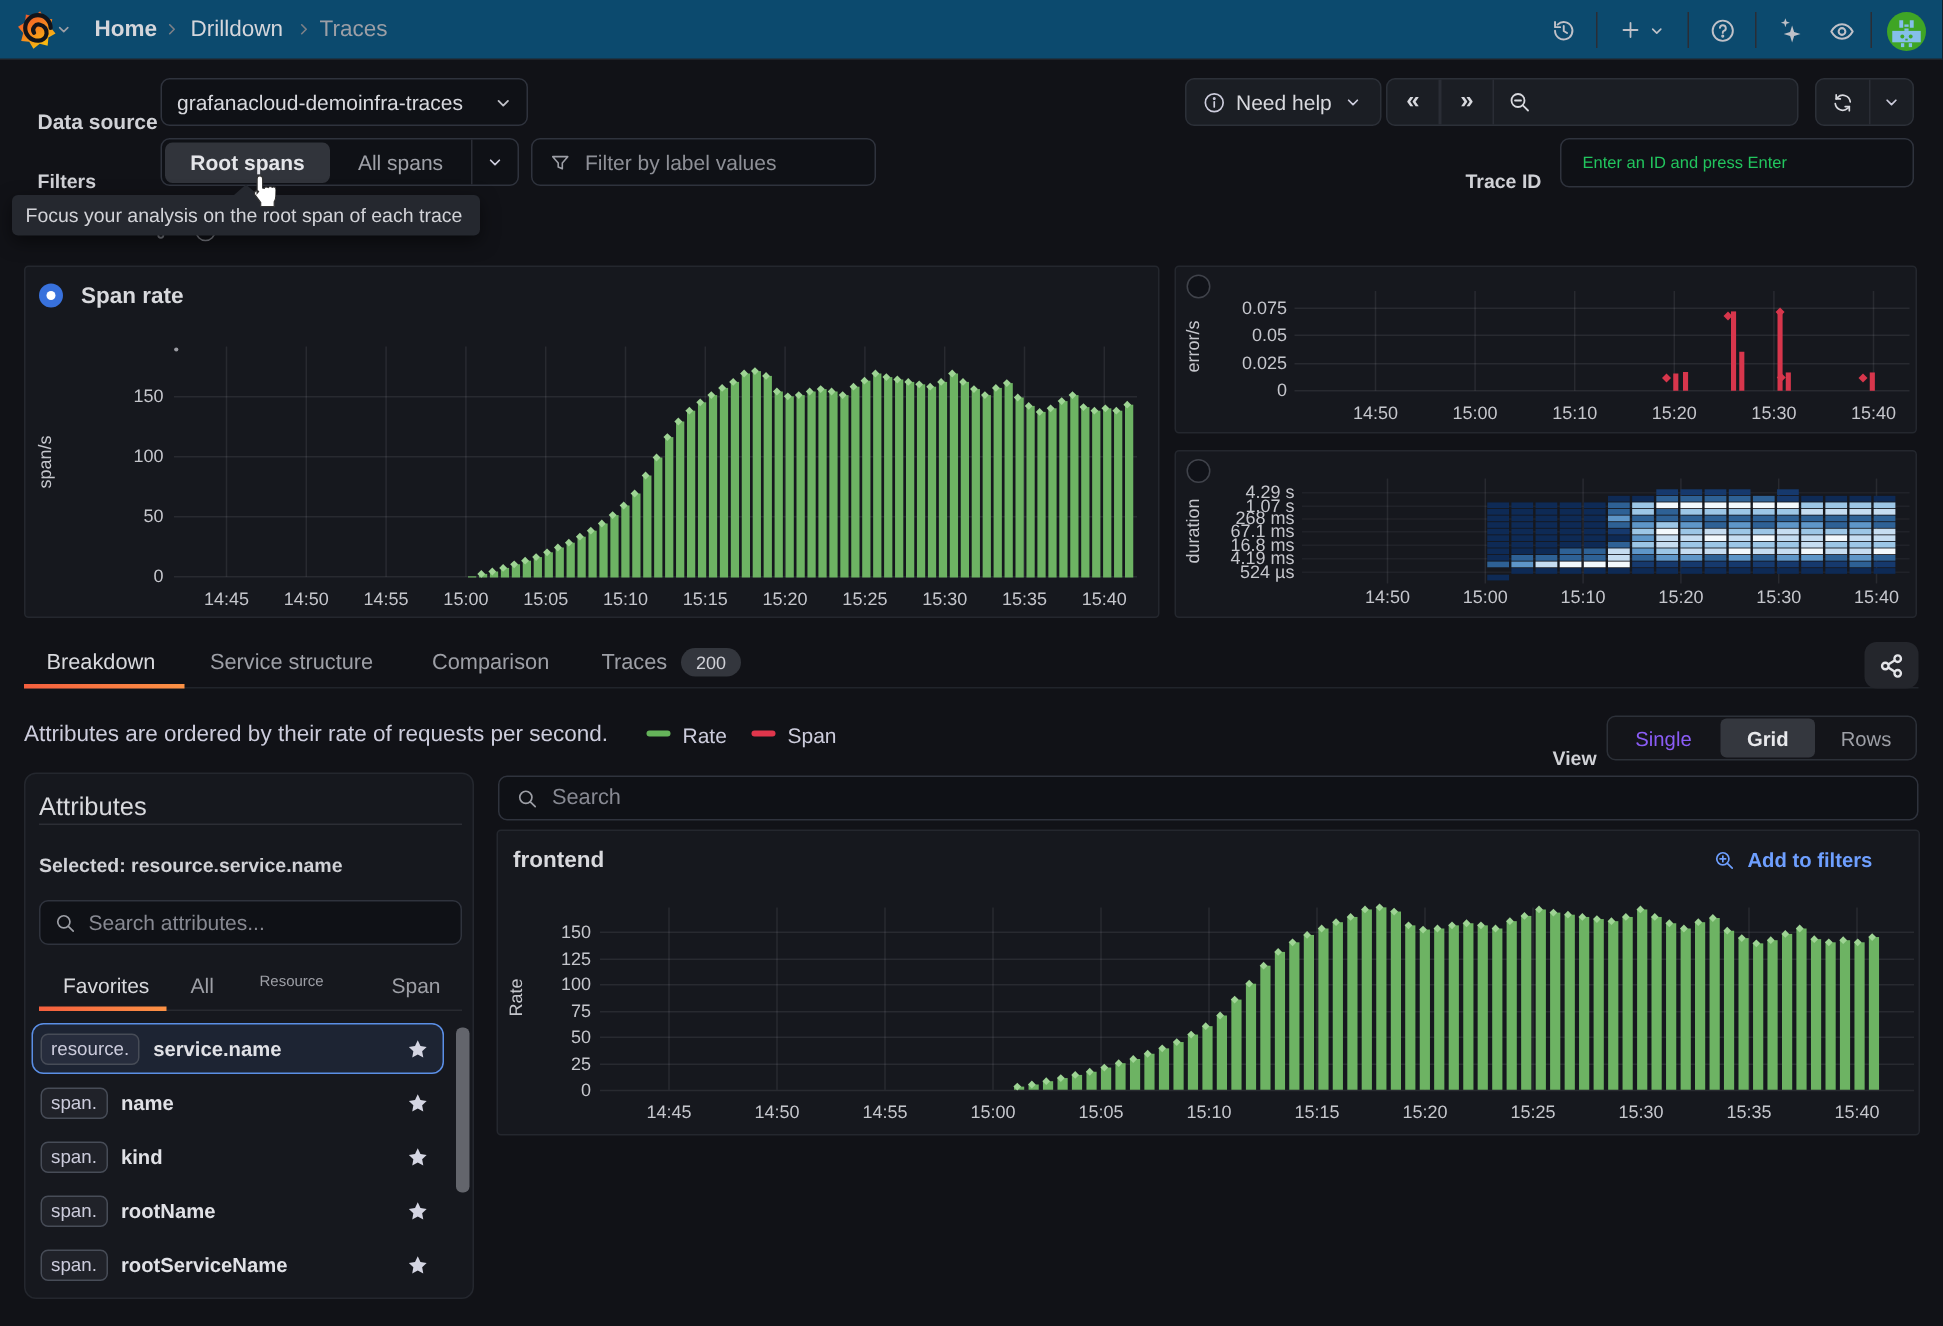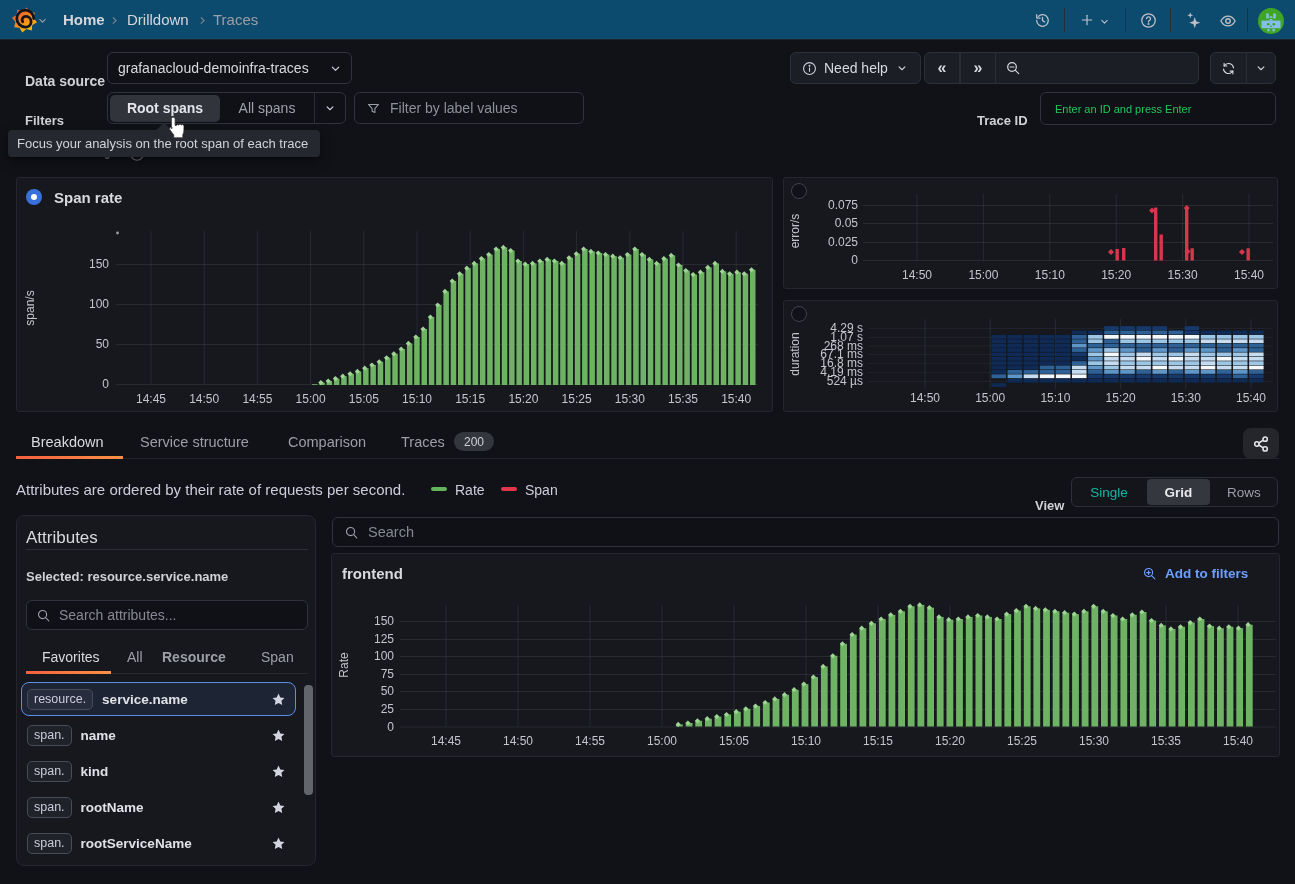--- a/index.html
+++ b/index.html
@@ -635,42 +635,42 @@
       <line x1="9.1" y1="13.3" x2="15" y2="17.1"></line>
     </svg>
   </div>
 <div class="abs" style="left:16px;top:481px;font-size:15px;color:#ccccdc">Attributes are ordered by their rate of requests per second.</div>
 <div class="abs" style="left:431px;top:487px;width:16px;height:4px;border-radius:2px;background:#65b35a"></div>
 <div class="abs" style="left:455px;top:482px;font-size:14px;color:#ccccdc">Rate</div>
 <div class="abs" style="left:501px;top:487px;width:16px;height:4px;border-radius:2px;background:#e0364c"></div>
 <div class="abs" style="left:525px;top:482px;font-size:14px;color:#ccccdc">Span</div>
 <div class="abs lbl" style="left:1035px;top:486px">View</div>
 <div class="abs" style="left:1071px;top:477px;width:207px;height:30px;border:1px solid #2c3038;border-radius:6px;background:#14151a;display:flex;align-items:center">
-    <div style="width:74px;text-align:center;font-size:13.5px;font-weight:500;color:#14b8a6">Single</div>
+    <div style="width:74px;text-align:center;font-size:13.5px;font-weight:500;color:#8b5cf6">Single</div>
     <div style="width:63px;height:26px;margin:0 1px;background:#34373e;border-radius:4px;display:flex;align-items:center;justify-content:center;font-size:13.5px;font-weight:700;color:#e8e9ec">Grid</div>
     <div style="flex:1;text-align:center;font-size:13.5px;font-weight:500;color:#9d9fa6">Rows</div>
   </div>
 <div class="abs panel" style="left:16px;top:515px;width:300px;height:351px;border-radius:8px;overflow:hidden">
     <div class="abs" style="left:9px;top:12px;font-size:17px;color:#d8d9dd">Attributes</div>
     <div class="abs" style="left:9px;top:33px;width:282px;height:1px;background:rgba(204,204,220,0.12)"></div>
     <div class="abs" style="left:9px;top:53px;font-size:13px;font-weight:700;color:#d0d1d6">Selected: resource.service.name</div>
     <div class="abs input" style="left:9px;top:84px;width:282px;height:30px">
       <span style="margin-left:9px;display:flex">
         <svg width="15" height="15" viewBox="0 0 24 24" fill="none" stroke="#9d9fa6" stroke-width="1.8" stroke-linecap="round" stroke-linejoin="round">
           <circle cx="10.5" cy="10.5" r="6.5"></circle>
           <line x1="15.3" y1="15.3" x2="20.5" y2="20.5"></line>
         </svg>
       </span>
       <span style="margin-left:8px;font-size:14px;color:#878992">Search attributes...</span>
     </div>
     <div class="abs" style="left:9px;top:130px;width:282px;height:28px;border-bottom:1px solid rgba(204,204,220,0.10)">
       <span class="abs" style="left:16px;top:3px;font-size:14px;font-weight:500;color:#d8d9dd">Favorites</span>
       <div class="abs" style="left:0;bottom:-1px;width:85px;height:3px;background:linear-gradient(90deg,#f55f3e,#fc9245)"></div>
       <span class="abs" style="left:101px;top:3px;font-size:14px;font-weight:500;color:#9d9fa6">All</span>
-      <span class="abs" style="left:136px;top:3px;font-size:14px;font-weight:700;color:#9d9fa6">Resource</span>
+      <span class="abs" style="left:147px;top:3px;font-size:10px;font-weight:400;color:#9d9fa6">Resource</span>
       <span class="abs" style="left:235px;top:3px;font-size:14px;font-weight:500;color:#9d9fa6">Span</span>
     </div>
     <div class="abs" style="left:4px;top:166px;width:275px;height:34px;border:1.5px solid #5b8fe6;background:#1d2433;border-radius:8px;display:flex;align-items:center">
       <span style="margin-left:5px;padding:2.5px 6px;background:rgba(204,204,220,0.06);border:1px solid #474c57;border-radius:5px;font-size:12.5px;color:#ccccdc">resource.</span>
       <span style="margin-left:9px;font-size:13.5px;font-weight:700;color:#e0e1e6">service.name</span>
       <span style="margin-left:auto;margin-right:9px;display:flex">
         <svg width="15" height="15" viewBox="0 0 24 24" fill="#d4d5e2">
           <path d="M12 2.5 L14.9 8.6 L21.5 9.5 L16.7 14.1 L17.9 20.7 L12 17.5 L6.1 20.7 L7.3 14.1 L2.5 9.5 L9.1 8.6 Z"></path>
         </svg>
       </span>

